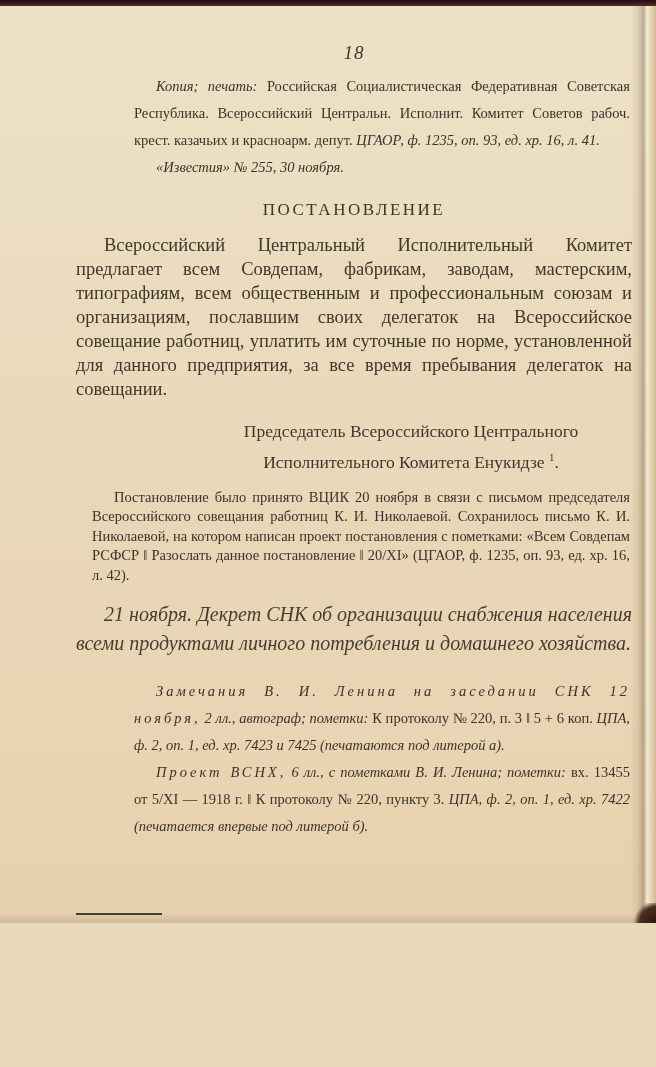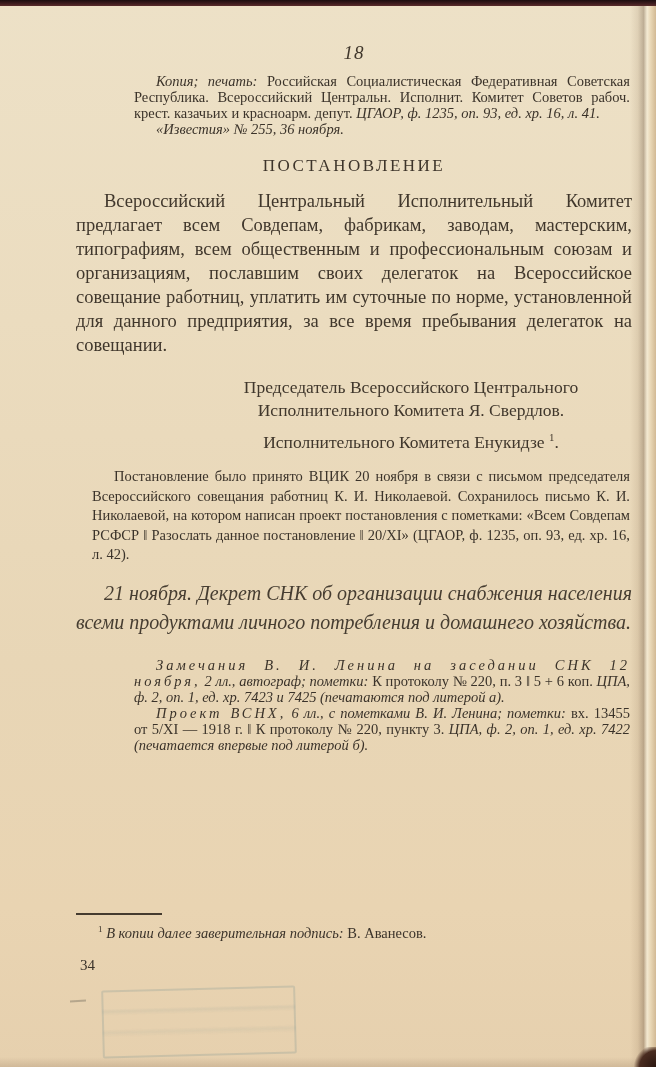--- a/index.html
+++ b/index.html
@@ -4,21 +4,21 @@
 <style>
   html, body { margin: 0; padding: 0; }
   body {
     width: 656px; height: 1067px;
     font-family: "Liberation Serif", "DejaVu Serif", serif;
     background: #e9dabb;
     overflow: hidden;
   }
   .scan {
     position: relative;
-    width: 656px; height: 1067px;
+    width: 656px; height: 923px;
     background: linear-gradient(180deg, #ede1c7 0%, #ebdcbf 30%, #e8d6b6 62%, #e9d4b2 85%, #e6d0ae 100%);
     color: #40372c;
     overflow: hidden;
   }
   
   .cover-strip {
     position: absolute; top: 0; left: 0; right: 0; height: 6px;
     background: linear-gradient(180deg, #1c0d0f 0%, #3c1c1e 55%, #5a2c2c 100%);
   }
   
@@ -57,21 +57,21 @@
     font-size: 20px;
     line-height: 29px;
     text-align: justify;
     text-indent: 28px;
     color: #463d31;
   }
   .small-block {
     margin-top: 9px;
     margin-left: 58px; margin-right: 2px;
     font-size: 14.5px;
-    line-height: 16px;
+    line-height: 27px;
     text-align: justify;
     color: #3b332a;
   }
   .small-block p { margin: 0; text-indent: 22px; }
   .it { font-style: italic; }
   .spaced-it { font-style: italic; letter-spacing: 3px; }
   .resolution-title {
     margin-top: 19px;
     text-align: center;
     font-size: 17px;
@@ -155,31 +155,30 @@
 <div class="scan">
   <div class="cover-strip"></div>
 
   <div class="content">
 
     <div class="pagenum-top">18</div>
 
 
     <div class="small-block">
       <p><span class="it">Копия; печать:</span> <span>Российская Социалистическая Федеративная Советская Республика. Всероссийский Центральн. Исполнит. Комитет Советов рабоч. крест. казачьих и красноарм. депут.</span> <span class="it">ЦГАОР, ф. 1235, оп. 93, ед. хр. 16, л. 41.</span></p>
-      <p class="it">«Известия» № 255, 36 ноября.</p>
+      <p class="it">«Известия» № 255, 30 ноября.</p>
     </div>
 
     <div class="resolution-title">ПОСТАНОВЛЕНИЕ</div>
 
     <p class="resolution-body">Всероссийский Центральный Исполнительный Комитет предлагает всем Совдепам, фабрикам, заводам, мастерским, типографиям, всем общественным и профессиональным союзам и организациям, пославшим своих делегаток на Всероссийское совещание работниц, уплатить им суточные по норме, установленной для данного предприятия, за все время пребывания делегаток на совещании.</p>
 
     <div class="signatures">
       <div class="signature">
         <div>Председатель Всероссийского Центрального</div>
-        <div>Исполнительного Комитета Я. Свердлов.</div>
       </div>
       <div class="signature">
         <div><span>Исполнительного Комитета Енукидзе</span>&nbsp;<sup class="fn-ref">1</sup><span>.</span></div>
       </div>
     </div>
 
     <p class="commentary">Постановление было принято ВЦИК 20 ноября в связи с письмом председателя Всероссийского совещания работниц К. И. Николаевой. Сохранилось письмо К. И. Николаевой, на котором написан проект постановления с пометками: «Всем Совдепам РСФСР ‖ Разослать данное постановление ‖ 20/XI» (ЦГАОР, ф. 1235, оп. 93, ед. хр. 16, л. 42).</p>
 
 
     <p class="entry-heading">21 ноября. Декрет СНК об организации снабжения населения всеми продуктами личного потребления и домашнего хозяйства.</p>

